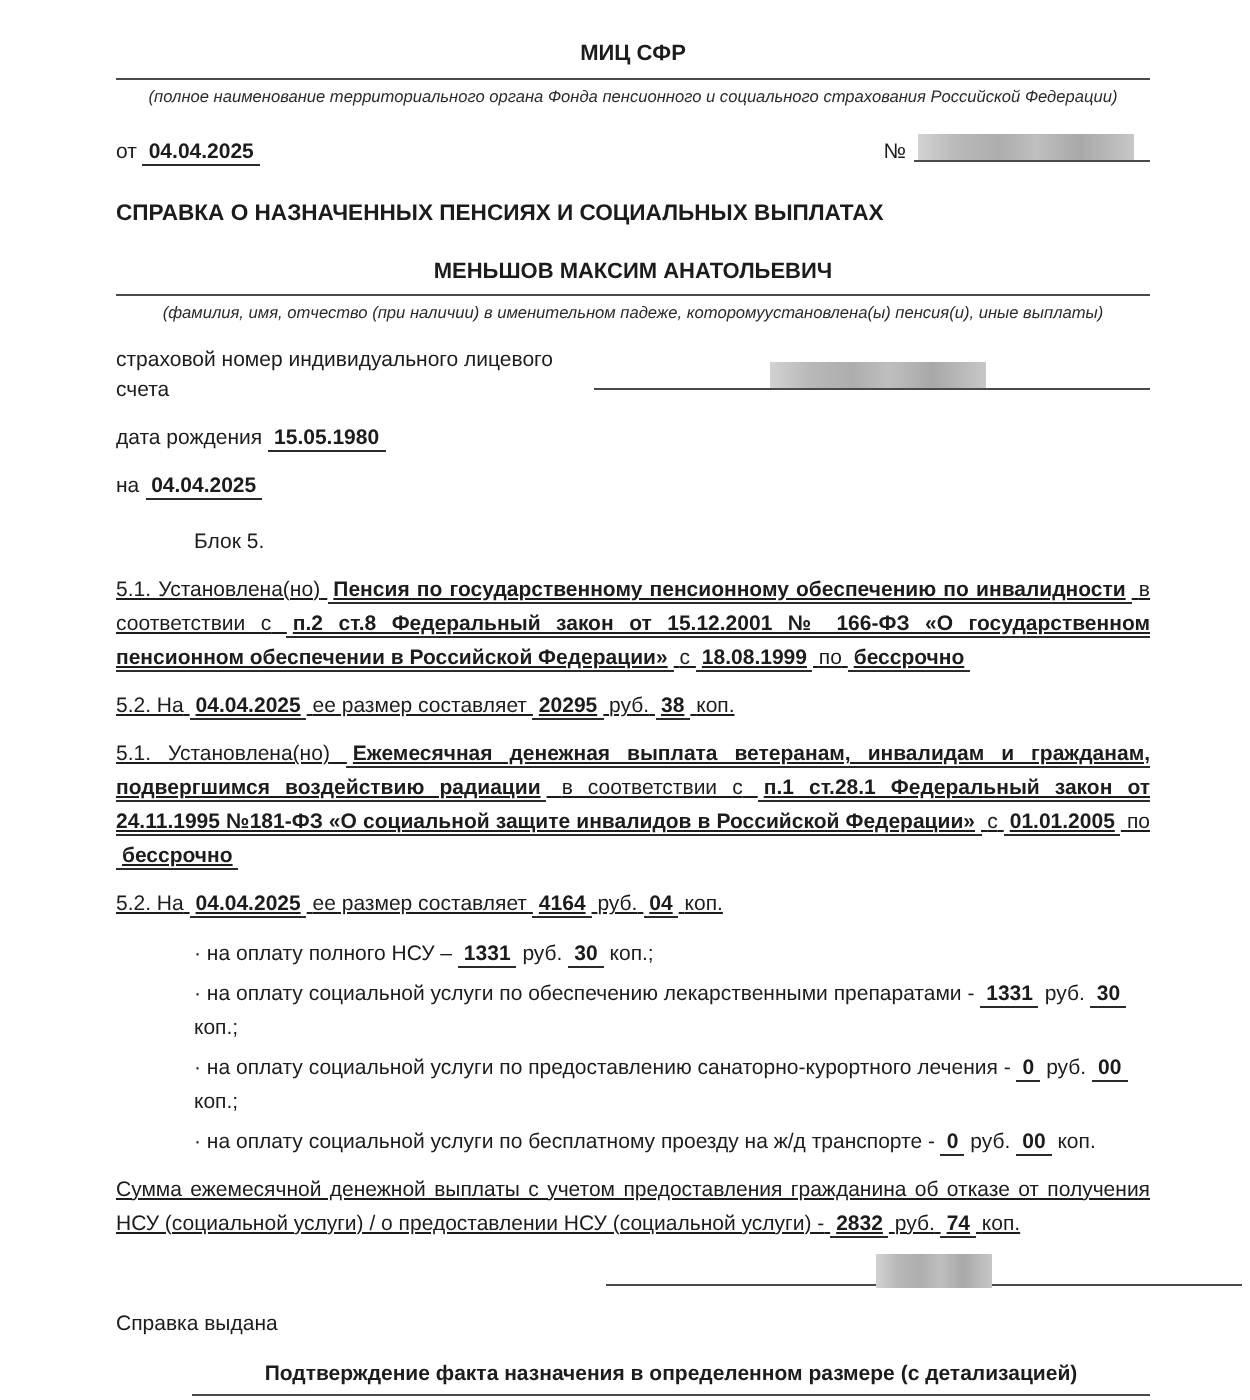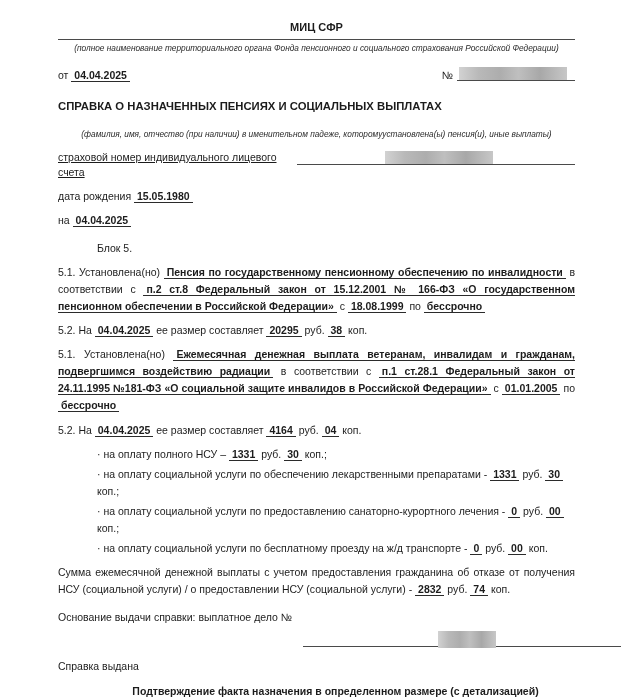--- a/index.html
+++ b/index.html
@@ -21,29 +21,29 @@
   .v { font-weight:bold; border-bottom:1.4px solid #2b2b2b; padding:0 3px; }
   .num-line { display:inline-block; width:118px; height:14px; position:relative;
     border-bottom:1.6px solid var(--line); vertical-align:-2px; margin-left:4px; }
   .redaction { background:linear-gradient(90deg,#d2d2d2 0%,#b9b9b9 18%,#adadad 38%,#bfbfbf 55%,#a8a8a8 75%,#c7c7c7 100%); }
   .num-line .redaction { position:absolute; left:2px; right:8px; top:0; height:13px; }
 
   .doc-title { text-align:left; font-weight:bold; font-size:11.3px; margin:15px 0 13px; }
   .person-name { text-align:center; font-weight:bold; font-size:11px;
     border-bottom:1.6px solid var(--line); padding-bottom:3px; }
 
-  .snils-row { display:flex; align-items:flex-start; margin-top:10px;text-decoration:underline; }
+  .snils-row { display:flex; align-items:center; margin-top:10px; }
   .snils-line { flex:0 0 278px; margin-left:auto; height:15px; position:relative;
     border-bottom:1.8px solid var(--line); }
   .snils-line .redaction { position:absolute; left:88px; width:108px; top:1px; height:13px; }
 
   .plain-row { margin-top:9px; }
 
   .block-heading { margin:13px 0 5px; padding-left:39px; }
-  p.para { margin:7px 0; line-height:1.63; }
+  p.para { margin:7px 0; line-height:1.63;text-decoration:underline; }
   p.just { text-align:justify; }
 
   .nsu-row { padding-left:39px; margin:4.5px 0; line-height:1.55; }
 
   .basis-row { margin-top:12px; }
   .basis-line { margin:9px 0 0 245px; width:318px; height:13px; position:relative;
     border-bottom:1.6px solid var(--line); }
   .basis-line .redaction { position:absolute; left:135px; width:58px; top:-3px; height:17px; }
 
   .issued-row { margin-top:12px; }
@@ -63,20 +63,21 @@
       <span>от</span>
       <span class="v">04.04.2025</span>
     </span>
     <span>
       <span>№</span><span class="num-line"><span class="redaction"></span></span>
     </span>
   </div>
 
   <div class="doc-title">СПРАВКА О НАЗНАЧЕННЫХ ПЕНСИЯХ И СОЦИАЛЬНЫХ ВЫПЛАТАХ</div>
 
+  <div class="person-name">МЕНЬШОВ МАКСИМ АНАТОЛЬЕВИЧ</div>
   <div class="caption">(фамилия, имя, отчество (при наличии) в именительном падеже, которомуустановлена(ы) пенсия(и), иные выплаты)</div>
 
   <div class="snils-row">
     <span>страховой номер индивидуального лицевого счета</span>
     <span class="snils-line">
         <span class="redaction"></span>
       </span>
   </div>
 
   <div class="plain-row">
@@ -165,21 +166,20 @@
   </div>
 
   <p class="para just">
     <span>Сумма ежемесячной денежной выплаты с учетом предоставления гражданина об отказе от получения НСУ (социальной услуги) / о предоставлении НСУ (социальной услуги) -</span>
     <span class="v">2832</span>
     <span>руб.</span>
     <span class="v">74</span>
     <span>коп.</span>
   </p>
 
-  <div class="basis-row">Основание выдачи справки: выплатное дело №</div>
   <div class="basis-line">
       <span class="redaction"></span>
     </div>
 
   <div class="issued-row">Справка выдана</div>
 
   <div class="purpose">Подтверждение факта назначения в определенном размере (с детализацией)</div>
 
 </div>
 

